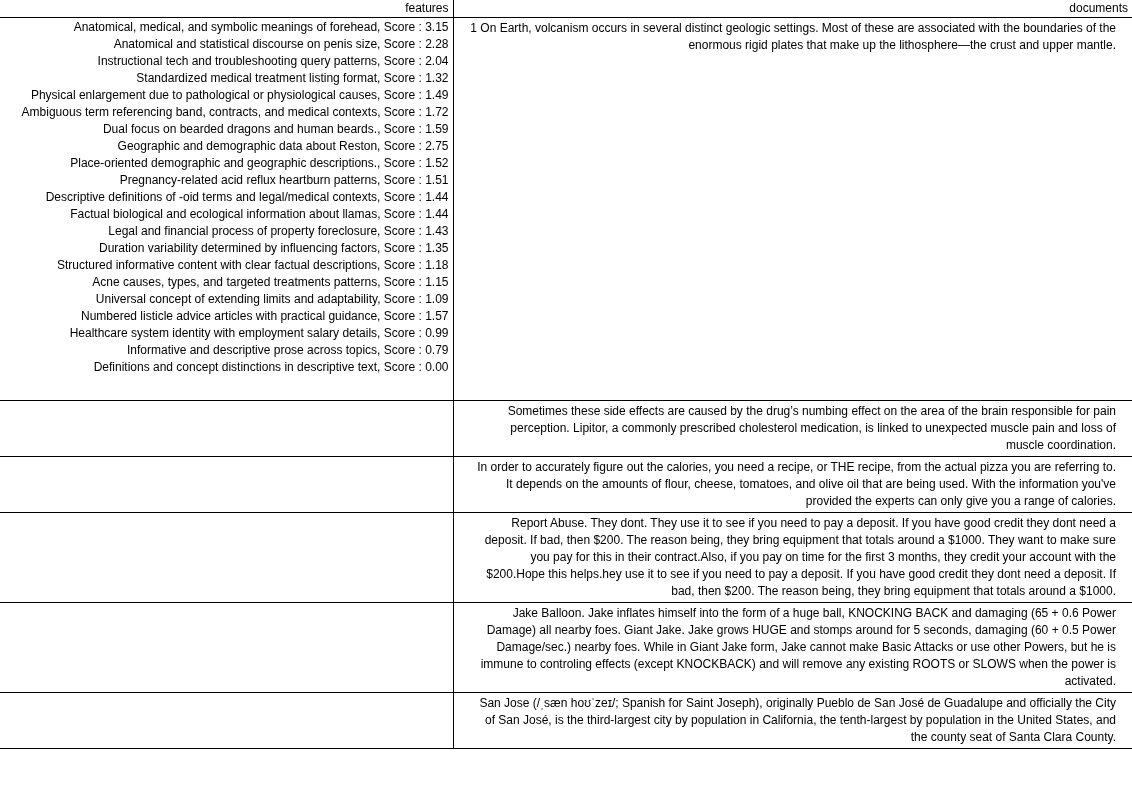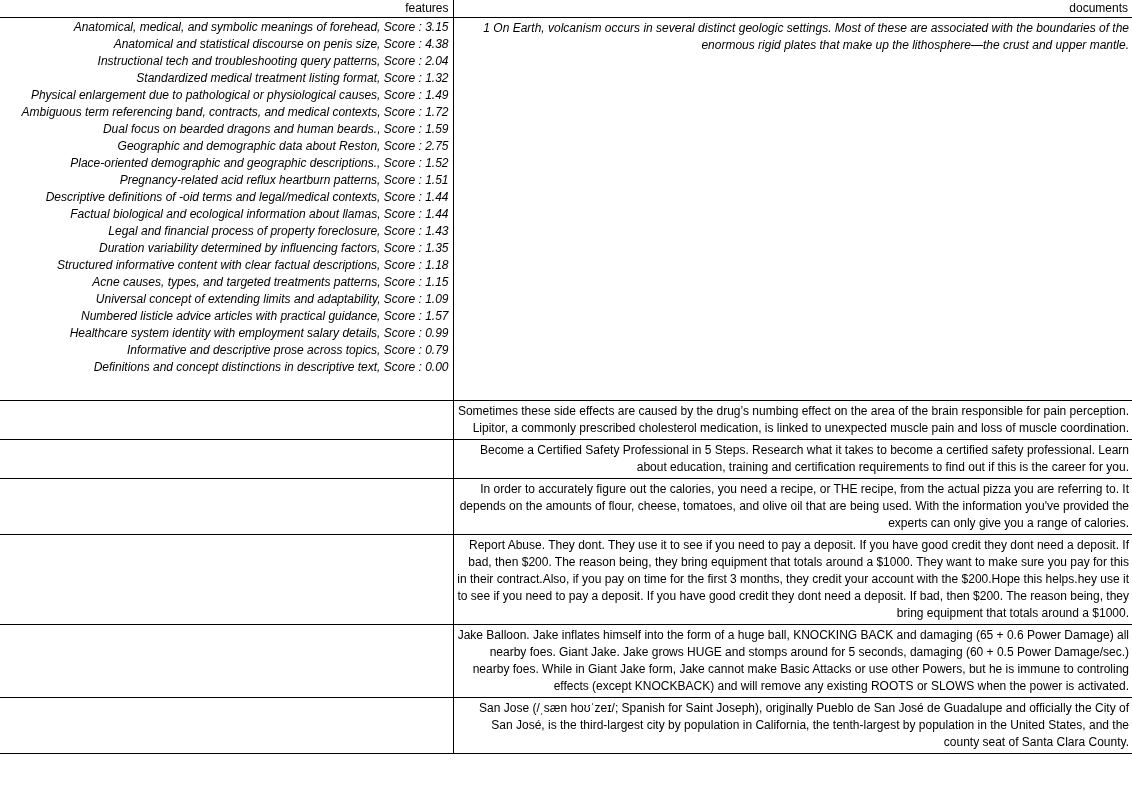--- a/index.html
+++ b/index.html
@@ -26,43 +26,43 @@
     padding: 1px 4px;
     overflow: hidden;
   }
   thead th {
     padding: 1px 4px 0 4px;
     height: 17px;
     line-height: 15px;
   }
   tr { border-bottom: 1px solid #000000; }
   th:first-child, td:first-child { border-right: 1px solid #000000; }
-  tr.main-row { height: 383px; font-style: italic; }
+  tr.main-row { height: 383px; }
   .feature-line { white-space: nowrap; }
-  td.doc-cell { padding: 2px 3px; }
+  td.doc-cell { padding: 2px 16px; }
 </style>
 </head>
 <body>
 
 <table class="df">
   <colgroup>
     <col class="c-features">
     <col class="c-documents">
   </colgroup>
   <thead>
     <tr>
       <th>features</th>
       <th>documents</th>
     </tr>
   </thead>
   <tbody>
     <tr class="main-row">
       <td>
         <div class="feature-line">Anatomical, medical, and symbolic meanings of forehead, Score : 3.15</div>
-        <div class="feature-line">Anatomical and statistical discourse on penis size, Score : 4.38</div>
+        <div class="feature-line">Anatomical and statistical discourse on penis size, Score : 2.28</div>
         <div class="feature-line">Instructional tech and troubleshooting query patterns, Score : 2.04</div>
         <div class="feature-line">Standardized medical treatment listing format, Score : 1.32</div>
         <div class="feature-line">Physical enlargement due to pathological or physiological causes, Score : 1.49</div>
         <div class="feature-line">Ambiguous term referencing band, contracts, and medical contexts, Score : 1.72</div>
         <div class="feature-line">Dual focus on bearded dragons and human beards., Score : 1.59</div>
         <div class="feature-line">Geographic and demographic data about Reston, Score : 2.75</div>
         <div class="feature-line">Place-oriented demographic and geographic descriptions., Score : 1.52</div>
         <div class="feature-line">Pregnancy-related acid reflux heartburn patterns, Score : 1.51</div>
         <div class="feature-line">Descriptive definitions of -oid terms and legal/medical contexts, Score : 1.44</div>
         <div class="feature-line">Factual biological and ecological information about llamas, Score : 1.44</div>
@@ -77,24 +77,20 @@
         <div class="feature-line">Definitions and concept distinctions in descriptive text, Score : 0.00</div>
       </td>
       <td class="doc-cell">1 On Earth, volcanism occurs in several distinct geologic settings. Most of these are associated with the boundaries of the enormous rigid plates that make up the lithosphere—the crust and upper mantle.</td>
     </tr>
     <tr>
       <td></td>
       <td class="doc-cell">Sometimes these side effects are caused by the drug’s numbing effect on the area of the brain responsible for pain perception. Lipitor, a commonly prescribed cholesterol medication, is linked to unexpected muscle pain and loss of muscle coordination.</td>
     </tr>
     <tr>
       <td></td>
-      <td class="doc-cell">Become a Certified Safety Professional in 5 Steps. Research what it takes to become a certified safety professional. Learn about education, training and certification requirements to find out if this is the career for you.</td>
-    </tr>
-    <tr>
-      <td></td>
       <td class="doc-cell">In order to accurately figure out the calories, you need a recipe, or THE recipe, from the actual pizza you are referring to. It depends on the amounts of flour, cheese, tomatoes, and olive oil that are being used. With the information you've provided the experts can only give you a range of calories.</td>
     </tr>
     <tr>
       <td></td>
       <td class="doc-cell">Report Abuse. They dont. They use it to see if you need to pay a deposit. If you have good credit they dont need a deposit. If bad, then $200. The reason being, they bring equipment that totals around a $1000. They want to make sure you pay for this in their contract.Also, if you pay on time for the first 3 months, they credit your account with the $200.Hope this helps.hey use it to see if you need to pay a deposit. If you have good credit they dont need a deposit. If bad, then $200. The reason being, they bring equipment that totals around a $1000.</td>
     </tr>
     <tr>
       <td></td>
       <td class="doc-cell">Jake Balloon. Jake inflates himself into the form of a huge ball, KNOCKING BACK and damaging (65 + 0.6 Power Damage) all nearby foes. Giant Jake. Jake grows HUGE and stomps around for 5 seconds, damaging (60 + 0.5 Power Damage/sec.) nearby foes. While in Giant Jake form, Jake cannot make Basic Attacks or use other Powers, but he is immune to controling effects (except KNOCKBACK) and will remove any existing ROOTS or SLOWS when the power is activated.</td>
     </tr>

